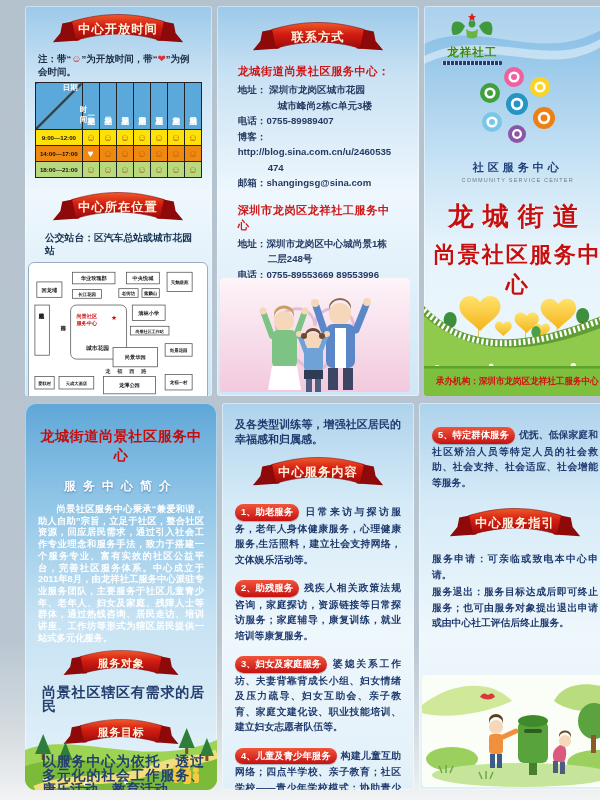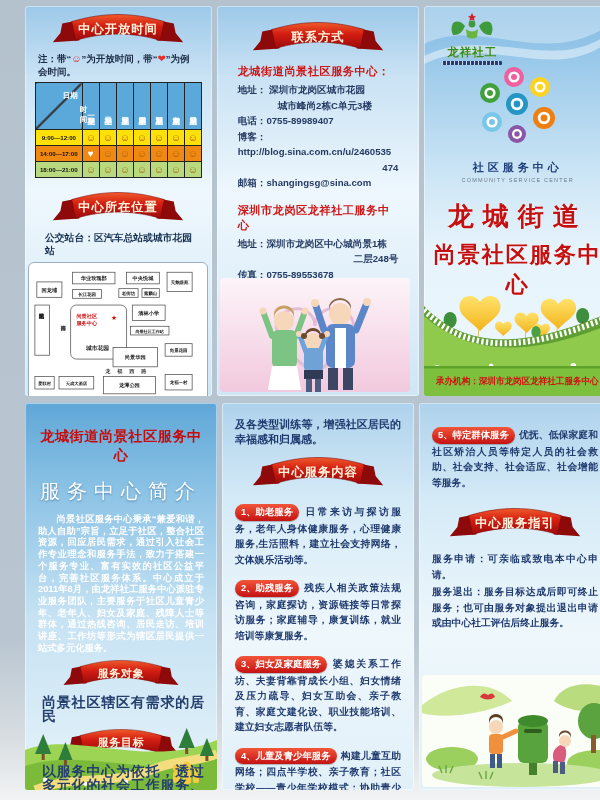--- a/index.html
+++ b/index.html
@@ -6,57 +6,57 @@
   body{width:600px;height:800px;font-family:"Liberation Sans","DejaVu Sans",sans-serif;
        background:linear-gradient(180deg,#b4c2ce 0%,#b9c6d1 80%,#d7dde1 92%,#f2f3f4 100%);}
   .sheet{position:relative;width:600px;height:800px;overflow:hidden;margin-left:18px;}
   .row{position:absolute;left:7px;right:7px;display:flex;gap:5px;}
   .row1{top:6px;height:390px;}
   .row2{top:403px;height:387px;}
   .panel{flex:1;position:relative;border-radius:3px;overflow:hidden;
          box-shadow:inset 0 0 0 1px rgba(255,255,255,.45);}
   .p-hours,.p-contact{background:linear-gradient(180deg,#9dc9e9 0%,#c9e2f4 18%,#eef7fd 48%,#ddeef9 78%,#cfe6f4 100%);}
   .p-cover{background:linear-gradient(180deg,#7fb9e3 0%,#a5cfec 20%,#cfe7f6 45%,#e6f3fb 62%,#eef8fd 100%);}
-  .p-intro{background:linear-gradient(180deg,#5fa7d8 0%,#8ec4e6 24%,#c6e2f3 55%,#e6f3fa 100%);}
+  .p-intro{background:linear-gradient(180deg,#5fa7d8 0%,#8ec4e6 24%,#c6e2f3 55%,#e6f3fa 100%);border-radius:11px;}
   .p-svc,.p-svc2{background:linear-gradient(180deg,#aed2ec 0%,#d6ebf7 26%,#eef7fc 60%,#e1f0f8 100%);}
 
   
   .ribbon{display:block;margin:8px auto 2px;width:148px;height:34px;}
   .ribbon .tail{fill:#8e0909;}
   .ribbon .band{fill:url(#rgrad);stroke:#7c0606;stroke-width:.6;}
   .ribbon text{fill:#fff4dc;font-size:13px;font-weight:bold;letter-spacing:1px;}
 
   
   .note{margin:4px 13px 4px;font-size:9.5px;line-height:13px;font-weight:bold;color:#1c2b46;}
   .note .ico{color:#e23030;font-size:10px;}
   table.sched{border-collapse:collapse;margin:4px auto 0;}
   table.sched td{border:1px solid #232323;padding:0;text-align:center;}
   td.corner{width:46px;height:46px;position:relative;
     background:#5ba8da linear-gradient(to bottom right,rgba(0,0,0,0) 48.5%,#333 48.5%,#333 51.5%,rgba(0,0,0,0) 51.5%);}
   td.corner span{position:absolute;font-size:7.5px;color:#fff;font-weight:bold;}
-  td.corner .c-top{top:8px;right:4px;} td.corner .c-bot{bottom:4px;left:4px;padding-left:40px;}
+  td.corner .c-top{top:0;right:4px;} td.corner .c-bot{bottom:4px;left:4px;padding-left:40px;}
   td.day{width:16px;background:#5ba8da;}
   td.day span{writing-mode:vertical-rl;text-orientation:upright;font-size:7.5px;color:#fff;font-weight:bold;line-height:16px;}
   td.time{font-size:6.2px;font-weight:bold;color:#111;height:15px;}
   .r0 td{background:#ffe10a;} .r1 td{background:#ef8912;} .r2 td{background:#b8d97e;}
   td.cell{font-size:10px;font-weight:bold;color:#b5660d;width:16px;}
   .r2 td.cell{color:#a8731c;}
   td.cell.heart{color:#ffffff;font-size:10px;}
   .bus{margin:6px 12px 4px 20px;font-size:9.8px;font-weight:bold;color:#15304f;}
   .mapbox{margin:4px auto 0;width:172px;background:#fff;border:1px solid #98aebf;border-radius:6px;padding:3px;}
   .mapbox text{font-size:5.4px;fill:#222;font-weight:bold;}
   .mapbox .blk{fill:#fff;stroke:#555;stroke-width:.8;}
   .mapbox .red{fill:#d11212;}
   .mapbox .vt{writing-mode:vertical-rl;text-orientation:upright;}
 
   
   .p-contact{padding:8px;}
   .org-title{margin:8px 13px 3px;font-size:11.2px;font-weight:bold;color:#cf1616;letter-spacing:.5px;}
   .cl{margin:0 13px;font-size:9.6px;line-height:15.5px;font-weight:bold;color:#263b63;}
-  .cl.indent{padding-left:40px;} .cl.indent2{padding-left:30px;text-align:right;}
+  .cl.indent{padding-left:40px;} .cl.indent2{padding-left:30px;}
   .family{position:absolute;left:3px;right:3px;bottom:4px;height:114px;border-radius:4px;}
 
   
   .p-cover{text-align:center;}
   .lx-logo{position:absolute;left:12px;top:5px;width:72px;text-align:center;}
   .lx-name{font-size:11.5px;font-weight:bold;color:#2e8b2e;letter-spacing:1px;text-shadow:0 0 1px #ffe27a;}
   .lx-bar{margin:1px auto 0;width:60px;height:4px;background:#1f3f7c;border-radius:1px;
           background-image:repeating-linear-gradient(90deg,rgba(255,255,255,.8) 0 1px,rgba(0,0,0,0) 1px 4px);}
   .dots{margin-top:58px;}
   .badge-title{font-size:11px;font-weight:bold;color:#1f3f7c;letter-spacing:4px;}
@@ -64,21 +64,21 @@
   .cover-t1{margin-top:16px;font-family:"Liberation Serif","DejaVu Serif",serif;font-size:26px;font-weight:bold;
             color:#c60f0f;letter-spacing:9px;text-shadow:0 0 2px rgba(255,255,255,.9);}
   .cover-t2{margin-top:6px;font-family:"Liberation Serif","DejaVu Serif",serif;font-size:22px;font-weight:bold;
             color:#c60f0f;letter-spacing:2px;text-shadow:0 0 2px rgba(255,255,255,.9);}
   .cover-land{position:absolute;left:0;right:0;bottom:0;width:100%;height:134px;}
   .wave{position:absolute;top:0;left:0;width:100%;height:120px;pointer-events:none;}
 
   
   .p-intro{padding:0 13px;}
   .intro-title{margin:24px 0 0;text-align:center;font-size:14.2px;font-weight:bold;color:#c60d0d;letter-spacing:.5px;}
-  .sec-title{margin:13px 0 0;text-align:center;font-size:20px;font-weight:normal;color:#fff;letter-spacing:7px;
+  .sec-title{margin:13px 0 0;text-align:center;font-size:12px;font-weight:bold;color:#fff;letter-spacing:7px;
              text-shadow:0 1px 2px rgba(40,90,140,.6);}
   .intro-body{margin:9px 0 0;font-size:9.3px;line-height:11.7px;font-weight:bold;color:#fff;
               text-indent:2em;text-align:justify;}
   .ribbon.small{width:132px;height:30px;margin:6px auto 0;}
   .target-text,.goal-text{position:relative;z-index:2;margin:5px 0 0 4px;font-size:14px;line-height:14px;
               font-weight:bold;color:#25406e;text-align:justify;}
   .intro-land{position:absolute;left:0;right:0;bottom:0;width:100%;height:74px;z-index:1;}
 
   
   .p-svc{padding:14px 13px 0;} .p-svc2{padding:24px 13px 0;}
@@ -234,20 +234,21 @@
       <p class="cl">地址： 深圳市龙岗区城市花园</p>
       <p class="cl indent">城市峰尚2栋C单元3楼</p>
       <p class="cl">电话：0755-89989407</p>
       <p class="cl">博客：</p>
       <p class="cl">http://blog.sina.com.cn/u/2460535</p>
       <p class="cl indent2">474</p>
       <p class="cl">邮箱：shangingsg@sina.com</p>
       <h3 class="org-title" style="margin-top:12px">深圳市龙岗区龙祥社工服务中心</h3>
       <p class="cl">地址：深圳市龙岗区中心城尚景1栋</p>
       <p class="cl indent2">二层248号</p>
+      <p class="cl">电话：0755-89553669 89553996</p>
       <p class="cl">传真：0755-89553678</p>
       <p class="cl">网址：www.lgsg.org</p>
       <p class="cl">邮箱：lxshegong@yahoo.cn</p>
 
       <svg class="family" viewBox="0 0 190 114" preserveAspectRatio="none">
         <rect x="0" y="0" width="190" height="114" fill="url(#pinkbg)"></rect>
         <path d="M95,95 C55,70 45,40 70,32 C85,27 95,38 95,48 C95,38 105,27 120,32 C145,40 135,70 95,95 Z" fill="none" stroke="#e3bcd6" stroke-width="3"></path>
         <g>
           <path d="M104,52 L96,28" stroke="#5b86c8" stroke-width="7" stroke-linecap="round"></path>
           <path d="M136,52 L146,27" stroke="#5b86c8" stroke-width="7" stroke-linecap="round"></path>

